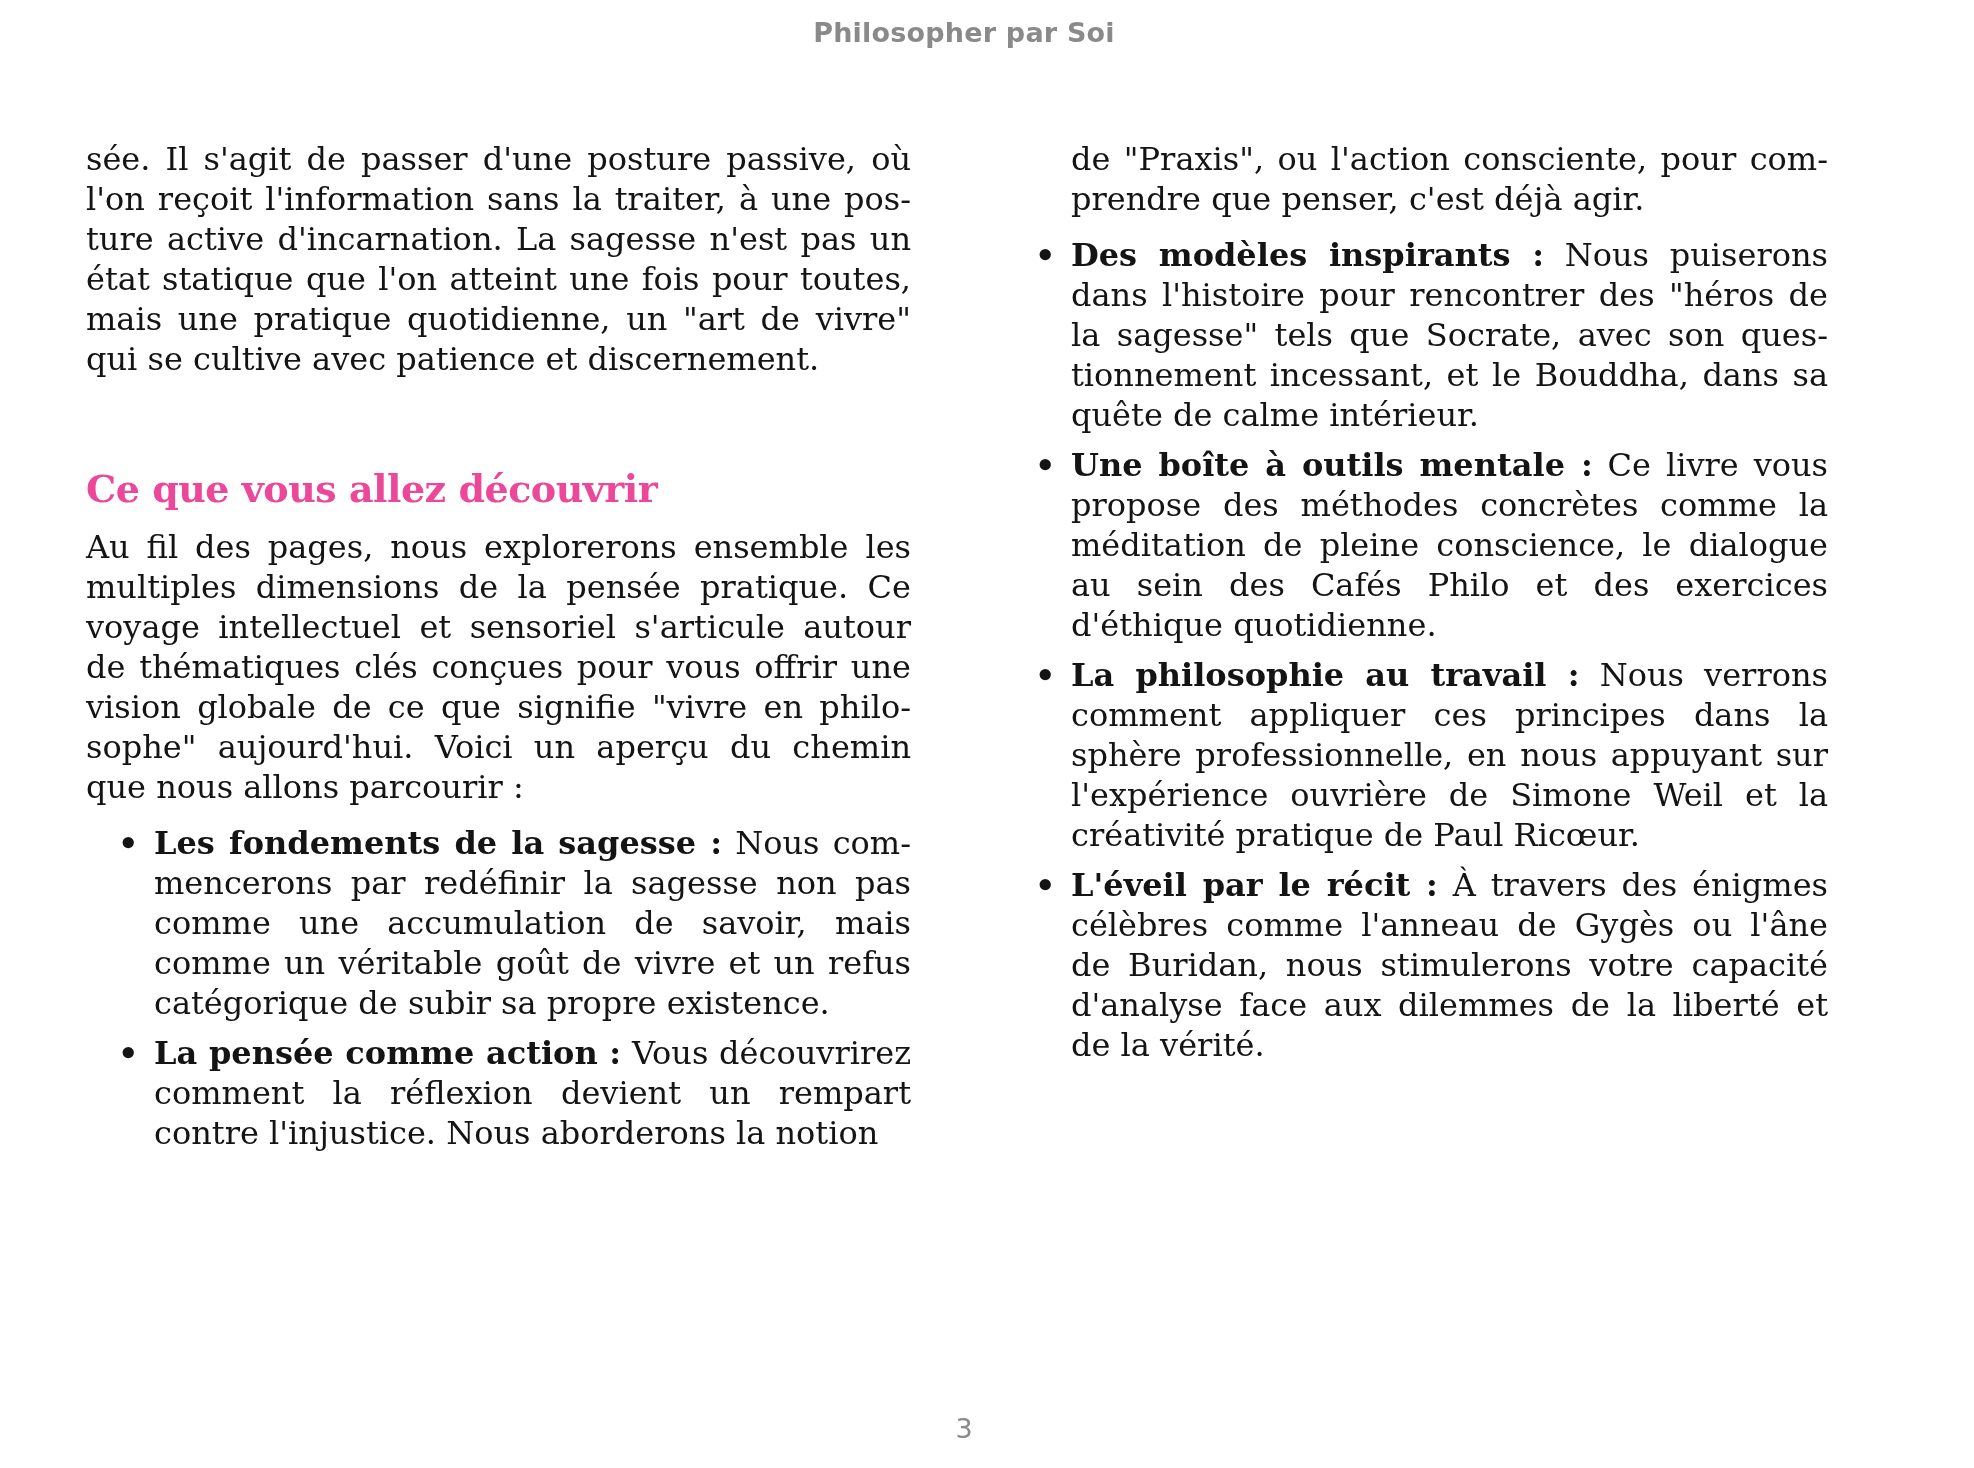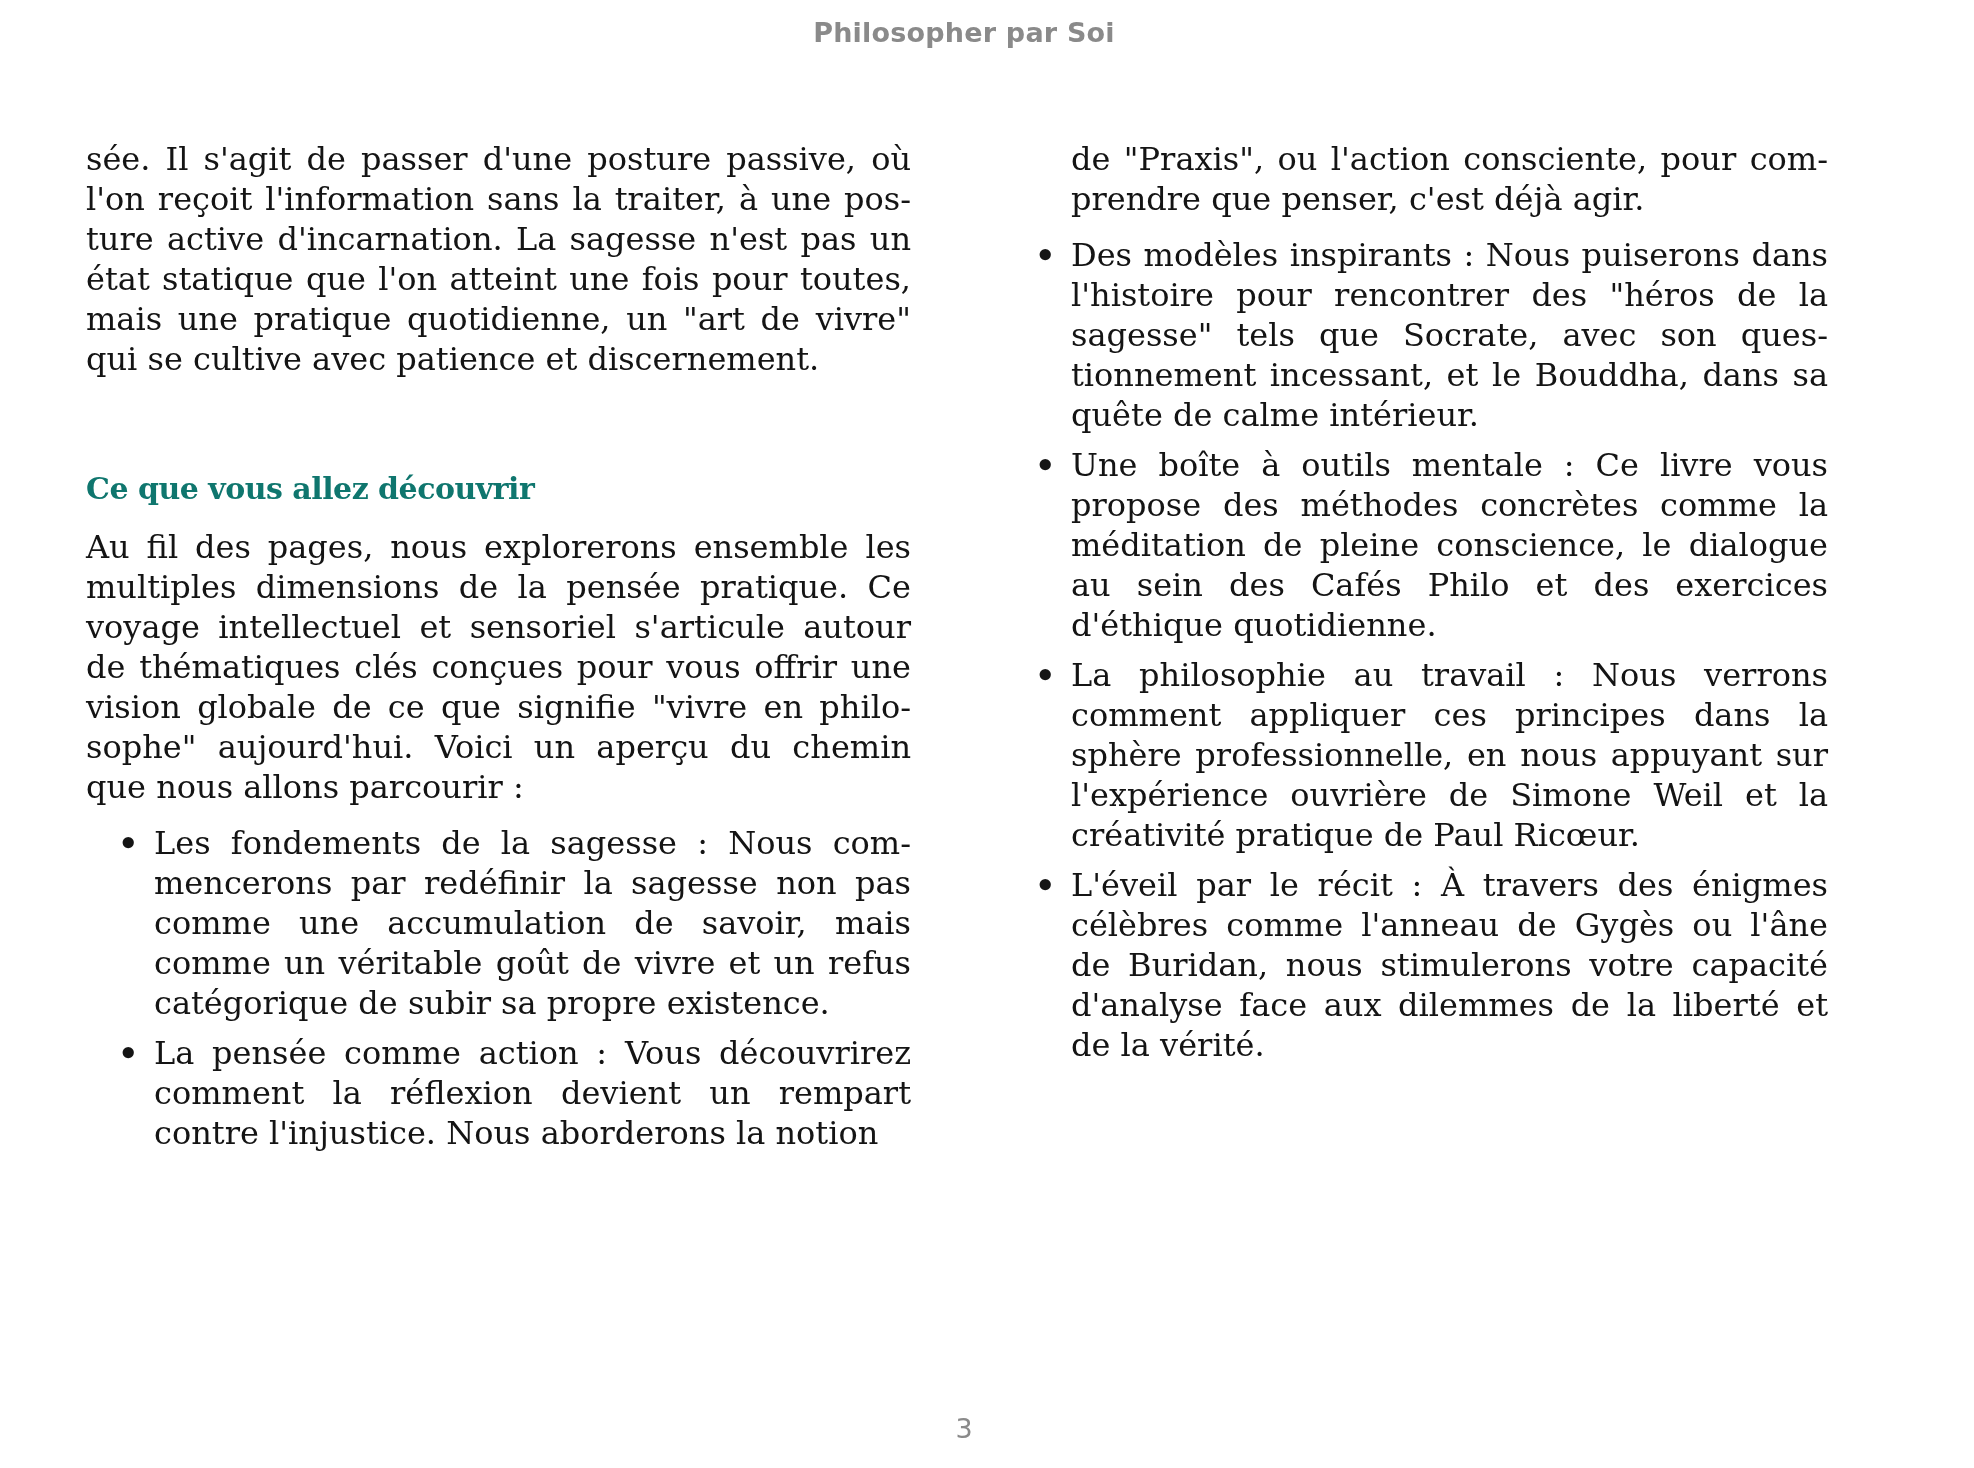--- a/index.html
+++ b/index.html
@@ -49,27 +49,27 @@
     line-height: 40px;
     text-align: justify;
     hyphens: auto;
     -webkit-hyphens: auto;
     overflow-wrap: break-word;
   }
   .col p {
     margin: 0;
   }
   .section-heading {
-    font-size: 30px;
+    font-size: 38px;
     line-height: 48px;
     font-weight: 700;
     letter-spacing: -0.5px;
     margin: 86px 0 14px 0;
     text-align: left;
-    color: #0f766e;
+    color: #ec4899;
   }
   ul.bullets {
     list-style: none;
     margin: 16px 0 0 0;
     padding: 0 0 0 68px;
   }
   ul.bullets li {
     position: relative;
     margin: 0;
   }
@@ -77,21 +77,21 @@
     margin-top: 10px;
   }
   ul.bullets li::before {
     content: "\2022";
     position: absolute;
     left: -36px;
     top: 0;
     font-weight: 700;
   }
   .bullet-title {
-    font-weight: 400;
+    font-weight: 700;
   }
   .indented {
     margin-left: 68px !important;
   }
   .page-footer {
     position: absolute;
     bottom: 24px;
     left: 0;
     right: 0;
     text-align: center;

